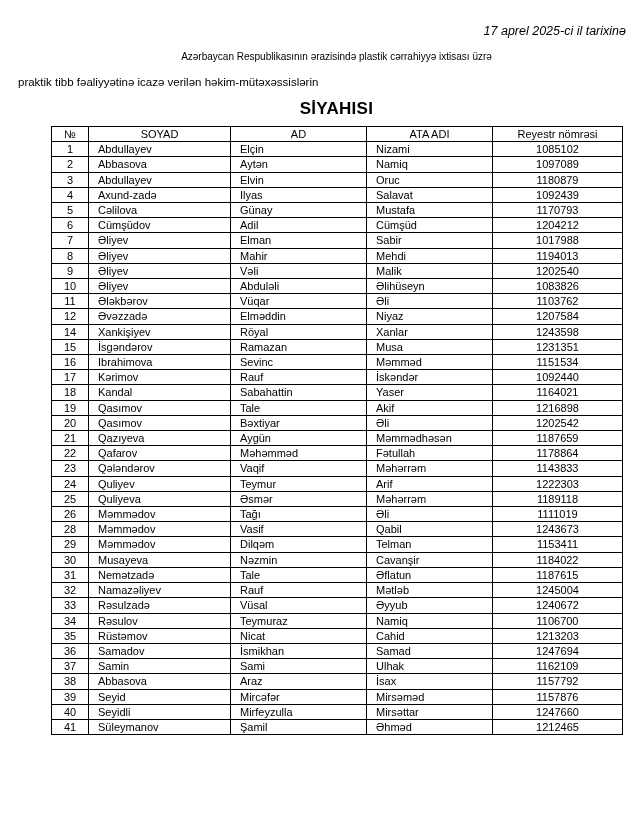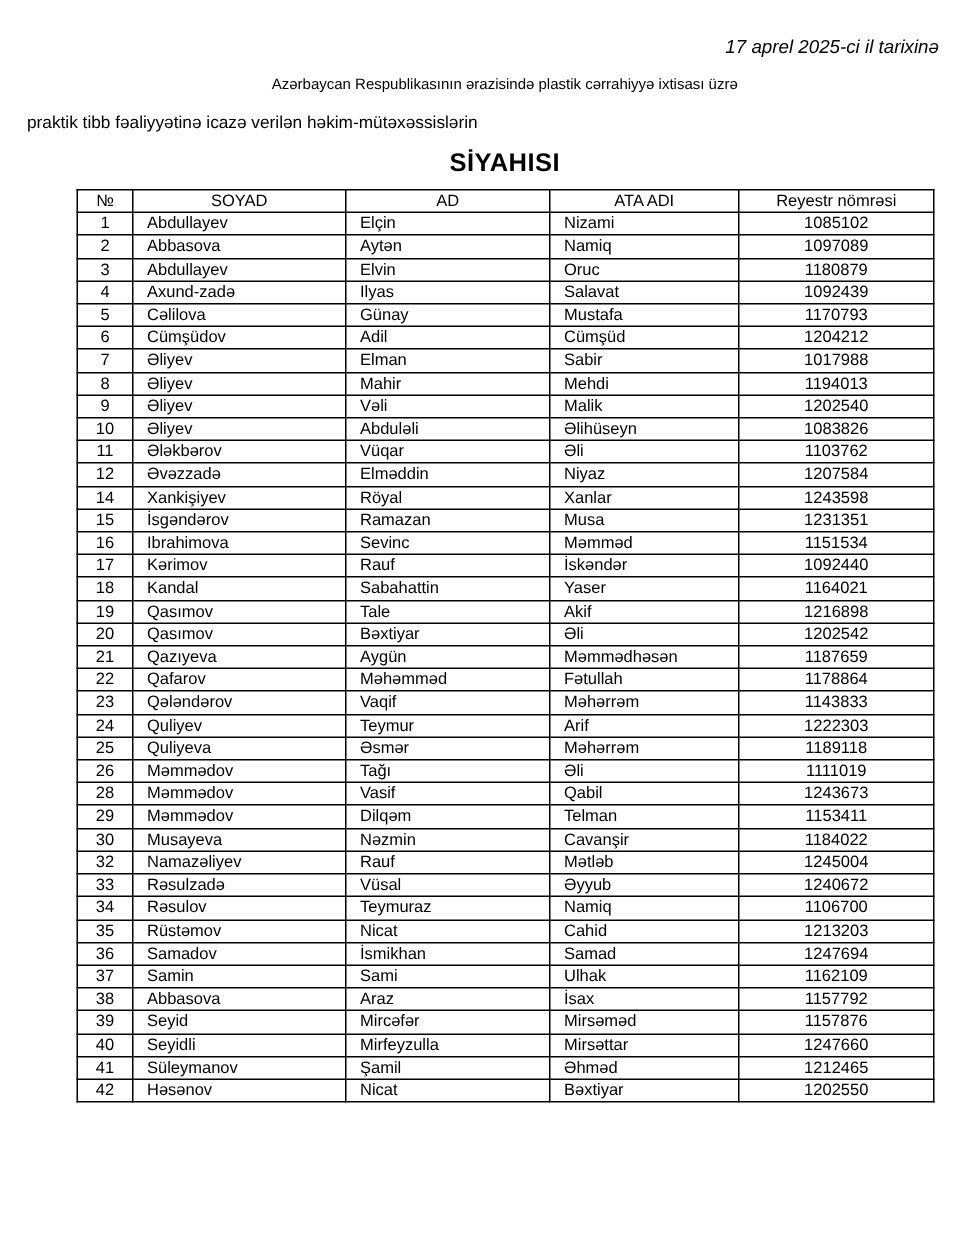--- a/index.html
+++ b/index.html
@@ -287,20 +287,27 @@
           <td>1153411</td>
         </tr>
         <tr>
           <td>30</td>
           <td>Musayeva</td>
           <td>Nəzmin</td>
           <td>Cavanşir</td>
           <td>1184022</td>
         </tr>
         <tr>
+          <td>31</td>
+          <td>Nemətzadə</td>
+          <td>Tale</td>
+          <td>Əflatun</td>
+          <td>1187615</td>
+        </tr>
+        <tr>
           <td>32</td>
           <td>Namazəliyev</td>
           <td>Rauf</td>
           <td>Mətləb</td>
           <td>1245004</td>
         </tr>
         <tr>
           <td>33</td>
           <td>Rəsulzadə</td>
           <td>Vüsal</td>
@@ -356,22 +363,15 @@
           <td>Mirsəttar</td>
           <td>1247660</td>
         </tr>
         <tr>
           <td>41</td>
           <td>Süleymanov</td>
           <td>Şamil</td>
           <td>Əhməd</td>
           <td>1212465</td>
         </tr>
-        <tr>
-          <td>42</td>
-          <td>Həsənov</td>
-          <td>Nicat</td>
-          <td>Bəxtiyar</td>
-          <td>1202550</td>
-        </tr>
       </tbody>
   </table>
 </div>
 
 </body></html>

